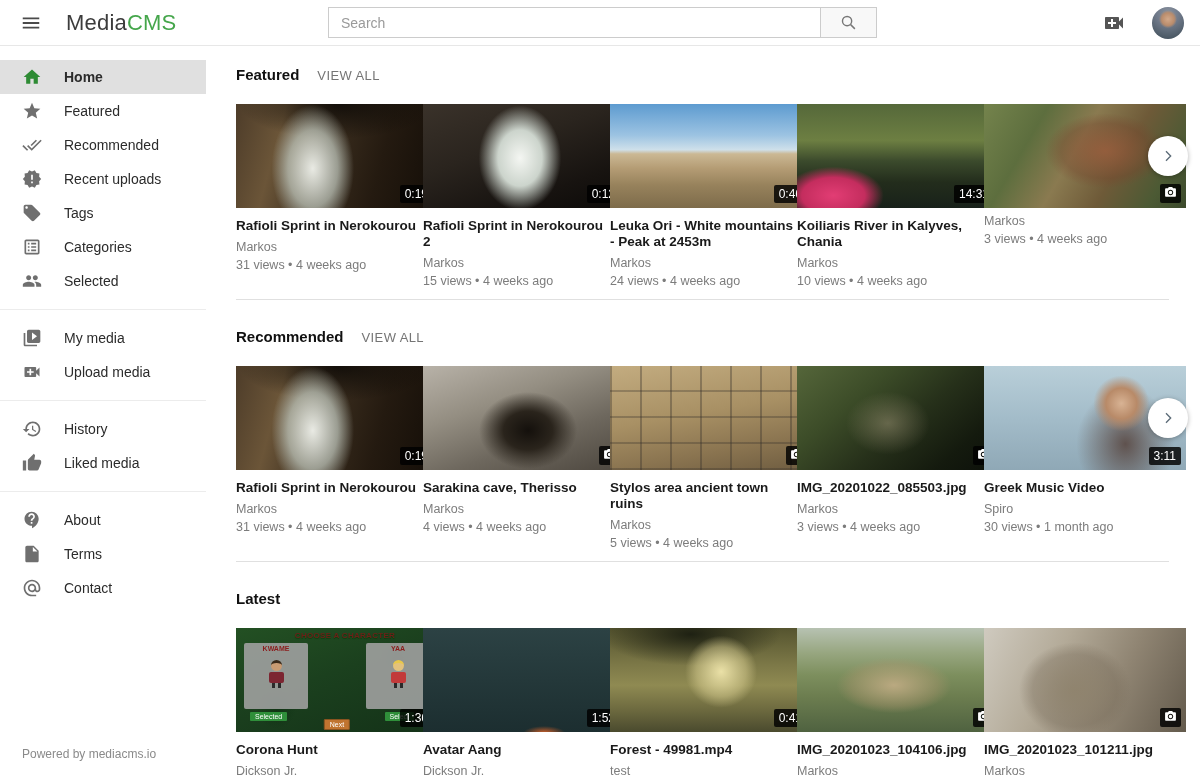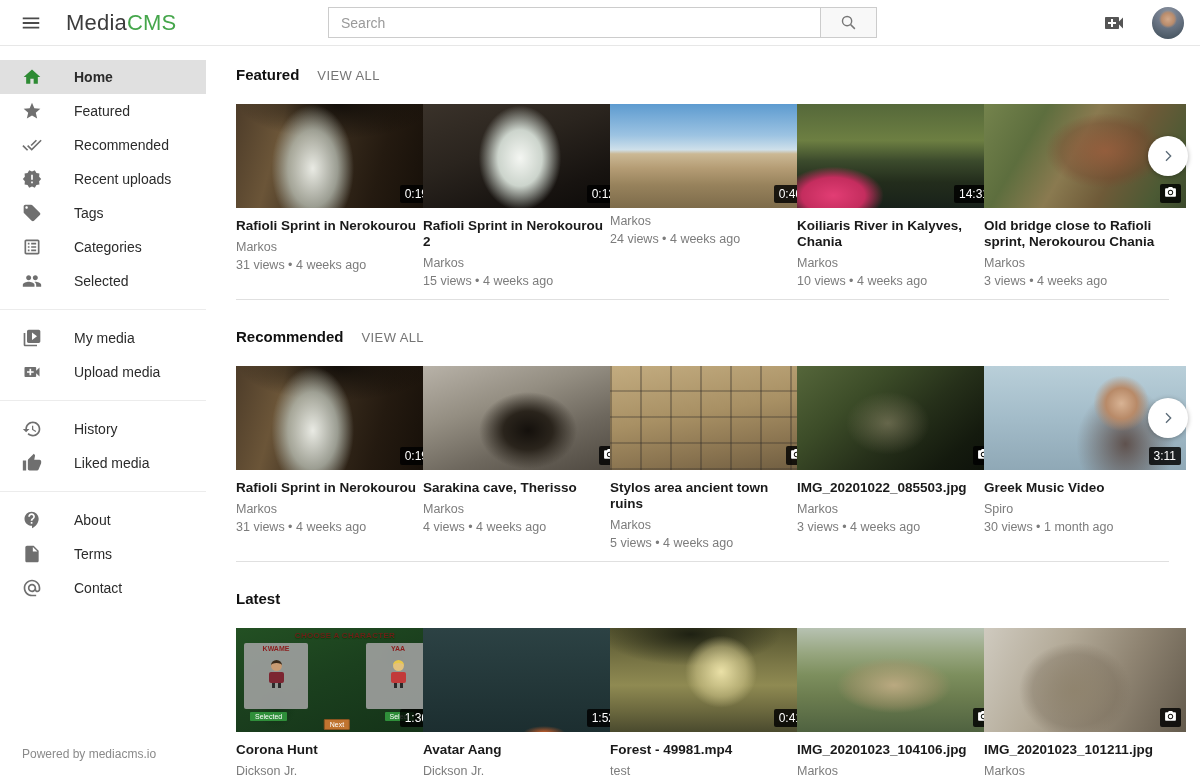--- a/index.html
+++ b/index.html
@@ -29,21 +29,21 @@
   .avatar { width:32px; height:32px; border-radius:50%; border:none; cursor:pointer;
     background:
       radial-gradient(circle 9px at 50% 38%, #d3a98a 0%, #b98c6c 70%, rgba(0,0,0,0) 100%),
       radial-gradient(circle at 50% 20%, #8a93a0 0%, #6e7888 40%, #55626f 70%, #3c4a55 100%);
   }
 
   
   aside { position:fixed; top:46px; left:0; width:206px; height:729px; background:#fff;
     padding-top:14px; display:flex; flex-direction:column; }
   .side-item { display:flex; align-items:center; height:34px; padding-left:22px;
-    cursor:pointer; color:#2b2b2b; font-size:14px;gap:10px; }
+    cursor:pointer; color:#2b2b2b; font-size:14px; }
   .side-item .s-ico { width:20px; height:20px; margin-right:22px; display:flex; }
   .side-item .s-ico svg { width:20px; height:20px; fill:#6f6f6f; }
   .side-item.active { background:#e0e0e0; font-weight:bold; }
   .side-item.active .s-ico svg { fill:#2e8b34; }
   .side-divider { border:none; border-top:1px solid #ececec; margin:11px 0; }
   .side-footer { margin-top:auto; padding:0 0 14px 22px; font-size:12px; color:#8a8a8a; }
 
   
   main { margin:46px 0 0 206px; width:994px; padding:0 31px 0 30px; }
   section { padding-top:28px; padding-bottom:9px; }
@@ -330,20 +330,21 @@
       <div class="card-author">Markos</div>
       <div class="card-meta">15 views • 4 weeks ago</div>
     </div>
   </div>
 
   <div class="card">
     <div class="thumb t-leuka-ori">
             <span class="badge">0:46</span>
           </div>
     <div class="card-text">
+      <div class="card-title">Leuka Ori - White mountains - Peak at 2453m</div>
       <div class="card-author">Markos</div>
       <div class="card-meta">24 views • 4 weeks ago</div>
     </div>
   </div>
 
   <div class="card">
     <div class="thumb t-koiliaris">
             <span class="badge">14:31</span>
           </div>
     <div class="card-text">
@@ -353,21 +354,20 @@
     </div>
   </div>
 
   <div class="card">
     <div class="thumb t-old-bridge">
             <span class="badge photo"><svg viewBox="0 0 24 24">
                 <path d="M12 15.2a3.2 3.2 0 1 0 0-6.4 3.2 3.2 0 0 0 0 6.4zM9 2L7.17 4H4c-1.1 0-2 .9-2 2v12c0 1.1.9 2 2 2h16c1.1 0 2-.9 2-2V6c0-1.1-.9-2-2-2h-3.17L15 2H9zm3 15c-2.76 0-5-2.24-5-5s2.24-5 5-5 5 2.24 5 5-2.24 5-5 5z"></path>
               </svg></span>
           </div>
     <div class="card-text">
-      <div class="card-title">Old bridge close to Rafioli sprint, Nerokourou Chania</div>
       <div class="card-author">Markos</div>
       <div class="card-meta">3 views • 4 weeks ago</div>
     </div>
   </div>
 <button class="next-btn">
           <svg viewBox="0 0 24 24">
             <polyline points="9 5 16 12 9 19"></polyline>
           </svg>
         </button>
       </div>

